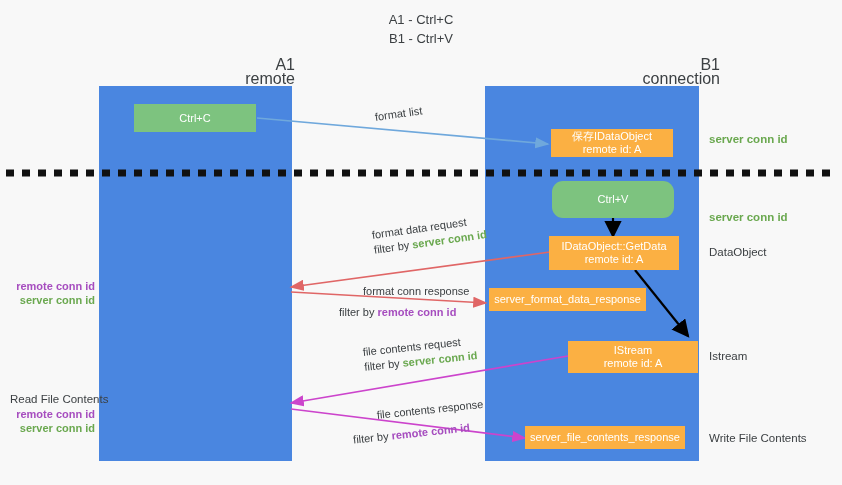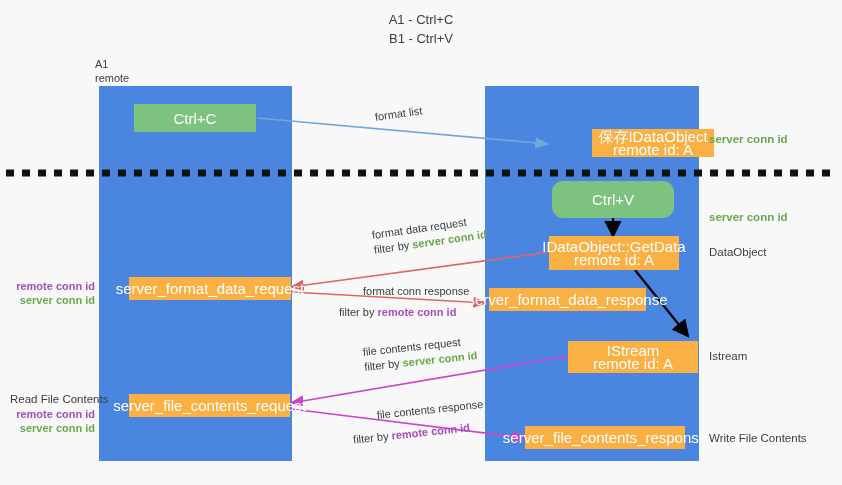--- a/index.html
+++ b/index.html
@@ -37,22 +37,22 @@
     text-align: center;
     font-size: 13px;
     color: #3c4043;
     line-height: 19px;
     white-space: pre-line;
   }
 
   
   .col-head {
     position: absolute;
-    text-align: left;
-    font-size: 11px;
+    text-align: right;
+    font-size: 16px;
     color: #3c4043;
     line-height: 13.5px;
     width: 200px;
   }
   .col-head .ch-top { display: block; }
   .col-head .ch-sub { display: block; }
 
   
   .lane {
     position: absolute;
@@ -62,21 +62,21 @@
   
   .box {
     position: absolute;
     box-sizing: border-box;
     display: flex;
     flex-direction: column;
     align-items: center;
     justify-content: center;
     text-align: center;
     color: #ffffff;
-    font-size: 15px;
+    font-size: 11px;
     line-height: 13px;
   }
   .box.orange { background: #fbb043; }
   .box.green  { background: #7dc37f; }
   .box .l2 { display: block; }
 
   
   .side-label {
     position: absolute;
     font-size: 11.5px;
@@ -119,20 +119,24 @@
 
 <div id="canvas">
 
   <div class="title">A1 - Ctrl+C
 B1 - Ctrl+V</div>
 
   <div class="col-head" style="left:95px; top:58px;">
     <span class="ch-top">A1</span>
     <span class="ch-sub">remote</span>
   </div>
+  <div class="col-head" style="left:520px; top:58px;">
+    <span class="ch-top">B1</span>
+    <span class="ch-sub">connection</span>
+  </div>
 
   <div class="lane" style="left:99px; top:86px; width:193px; height:375px;"></div>
   <div class="lane" style="left:485px; top:86px; width:214px; height:375px;"></div>
 
   <svg class="layer" viewBox="0 0 842 485">
     <defs>
       <marker id="ah-lightblue" markerWidth="9" markerHeight="7" refX="8" refY="3.5" orient="auto">
         <polygon points="0 0, 9 3.5, 0 7" fill="#6fa8dc"></polygon>
       </marker>
       <marker id="ah-red" markerWidth="9" markerHeight="7" refX="8" refY="3.5" orient="auto">
@@ -160,50 +164,44 @@
 
     <line x1="291" y1="409" x2="525" y2="438" stroke="#cc44cc" stroke-width="1.6" marker-end="url(#ah-magenta)"></line>
 
     <line x1="6" y1="173" x2="838" y2="173" stroke="#111111" stroke-width="7" stroke-dasharray="8 8"></line>
   </svg>
 
   <div class="box green" style="left:134px; top:104px; width:122px; height:28px;">
     <span>Ctrl+C</span>
   </div>
 
-  <div class="box orange" style="left:551px; top:129px; width:122px; height:28px;margin-left:41px;">
+  <div class="box orange" style="left:551px; top:129px; width:122px; height:28px;">
     <span>保存IDataObject</span>
     <span class="l2">remote id: A</span>
   </div>
 
   <div class="box green" style="left:552px; top:181px; width:122px; height:37px;border-radius:11px;">
     <span>Ctrl+V</span>
   </div>
 
   <div class="box orange" style="left:549px; top:236px; width:130px; height:34px;">
     <span>IDataObject::GetData</span>
     <span class="l2">remote id: A</span>
   </div>
 
-  <div class="box orange" style="left:129px; top:277px; width:162px; height:23px;">
-    <span>server_format_data_request</span>
-  </div>
 
   <div class="box orange" style="left:489px; top:288px; width:157px; height:23px;">
     <span>server_format_data_response</span>
   </div>
 
   <div class="box orange" style="left:568px; top:341px; width:130px; height:32px;">
     <span>IStream</span>
     <span class="l2">remote id: A</span>
   </div>
 
-  <div class="box orange" style="left:129px; top:394px; width:161px; height:23px;">
-    <span>server_file_contents_request</span>
-  </div>
 
   <div class="box orange" style="left:525px; top:426px; width:160px; height:23px;">
     <span>server_file_contents_response</span>
   </div>
 
   <div class="side-label tag-server" style="left:709px; top:132px;">server conn id</div>
   <div class="side-label tag-server" style="left:709px; top:210px;">server conn id</div>
   <div class="side-label" style="left:709px; top:245px;">DataObject</div>
   <div class="side-label" style="left:709px; top:349px;">Istream</div>
   <div class="side-label" style="left:709px; top:431px;">Write File Contents</div>

